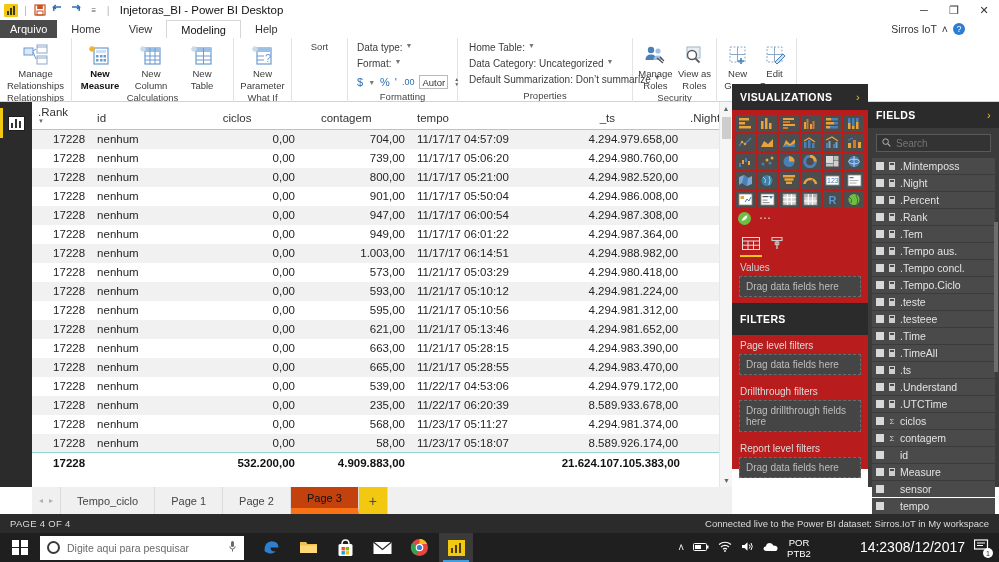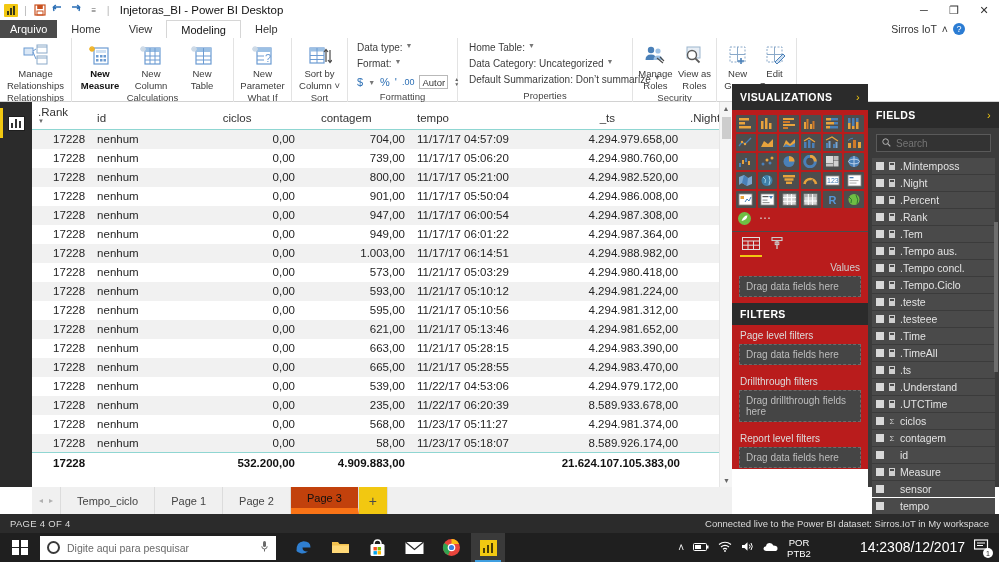--- a/index.html
+++ b/index.html
@@ -138,24 +138,24 @@
   .dot3 { color: #d8d8d8; font-size: 12px; letter-spacing: 1px; }
   .greenpill { width: 13px; height: 13px; border-radius: 50%;
     background: #6fbe44; display: flex; align-items: center;
     justify-content: center; }
 
   .fieldtabs { display: flex; gap: 10px; padding: 4px 10px 0 10px;
     border-top: 1px solid #4c4c4c; }
   .ftab { padding-bottom: 3px; position: relative; color: #ddd; }
   .ftab.active::after { content: ""; position: absolute; left: -2px;
     bottom: 0; width: 22px; height: 2px; background: #f2c811; }
-  .welltitle { font-size: 10px; color: #cfcfcf; padding: 5px 8px 3px 8px; text-align: right; }
+  .welltitle { font-size: 10px; color: #cfcfcf; padding: 5px 8px 3px 8px; }
   .dropzone { margin: 0 7px 6px 7px; border: 1px dashed #6b6b6b;
     padding: 4px 6px; font-size: 10px; color: #bdbdbd; background: #454545; }
-  .filters-hdr { height: 22px; background: #2b2b2b; display: flex;
+  .filters-hdr { height: 32px; background: #2b2b2b; display: flex;
     align-items: center; padding: 0 8px; color: #fff; font-size: 10.5px;
     font-weight: bold; letter-spacing: .4px; }
   .flabel { font-size: 10px; color: #dcdcdc; padding: 5px 8px 3px 8px; }
 
   
   .fieldspanel { position: absolute; left: 868px; top: 102px; width: 131px;
     height: 385px; background: #3b3b3b; }
   .searchbox { margin: 6px 8px; height: 18px; background: #333;
     border: 1px solid #5a5a5a; display: flex; align-items: center;
     gap: 5px; padding: 0 5px; }
@@ -197,21 +197,21 @@
   .sb-left { letter-spacing: .3px; }
 
   
   .taskbar { position: absolute; left: 0; top: 533px; width: 999px;
     height: 29px; background: #1f1f1f; display: flex; align-items: center; }
   .startbtn { width: 40px; height: 29px; display: flex; align-items: center;
     justify-content: center; }
   .winlogo { display: grid; grid-template-columns: 7px 7px;
     grid-template-rows: 7px 7px; gap: 1.5px; }
   .winlogo i { background: #fff; display: block; }
-  .tsearch { width: 236px; height: 24px; background: #fff; display: flex;
+  .tsearch { width: 204px; height: 24px; background: #fff; display: flex;
     align-items: center; gap: 7px; padding: 0 7px; font-size: 10.5px;
     color: #6a6a6a; }
   .cortana { width: 13px; height: 13px; border-radius: 50%;
     border: 2px solid #3a3a3a; }
   .tbicons { display: flex; align-items: center; gap: 3px; margin-left: 10px; }
   .tbapp { width: 34px; height: 29px; display: flex; align-items: center;
     justify-content: center; position: relative; }
   .tbapp.active { background: #3a3a3a; }
   .tbapp.active::after { content: ""; position: absolute; left: 4px;
     bottom: 0; width: 26px; height: 2px; background: #3f9fe0; }
@@ -371,37 +371,20 @@
             </svg>
           </span>
           <span class="lbl">New</span>
           <span class="lbl">Parameter</span>
         </div>
       </div>
       <div class="rgroup-label">What If</div>
     </div>
 
     <div class="rgroup" style="width:56px;">
-      <div class="rgroup-items">
-        <div class="bigbtn" style="width:50px;">
-          <span class="glyph">
-            <svg width="24" height="22" viewBox="0 0 24 22">
-              <rect x="2" y="4" width="14" height="15" fill="#fff" stroke="#6c9bd2" stroke-width="1.2"></rect>
-              <rect x="2" y="4" width="14" height="3.5" fill="#9cc0e4"></rect>
-              <line x1="9" y1="4" x2="9" y2="19" stroke="#6c9bd2"></line>
-              <line x1="2" y1="11.5" x2="16" y2="11.5" stroke="#6c9bd2"></line>
-                <line x1="2" y1="15.5" x2="16" y2="15.5" stroke="#6c9bd2"></line>
-              <path d="M18 6 L18 18 M16 8 L18 5.5 L20 8" fill="none" stroke="#4a4a4a" stroke-width="1.2"></path>
-              <path d="M22 18 L22 6 M20 16 L22 18.5 L24 16" fill="none" stroke="#4a4a4a" stroke-width="1.2"></path>
-            </svg>
-          </span>
-          <span class="lbl">Sort by</span>
-          <span class="lbl">Column ˅</span>
-        </div>
-      </div>
       <div class="rgroup-label">Sort</div>
     </div>
 
     <div class="rgroup" style="width:110px;">
       <div class="rgroup-items" style="flex-direction:column;padding:2px 4px 0 6px;">
         <div class="txtrow">
           <span>Data type:</span>
           <span class="caret">▼</span>
         </div>
         <div class="txtrow">

